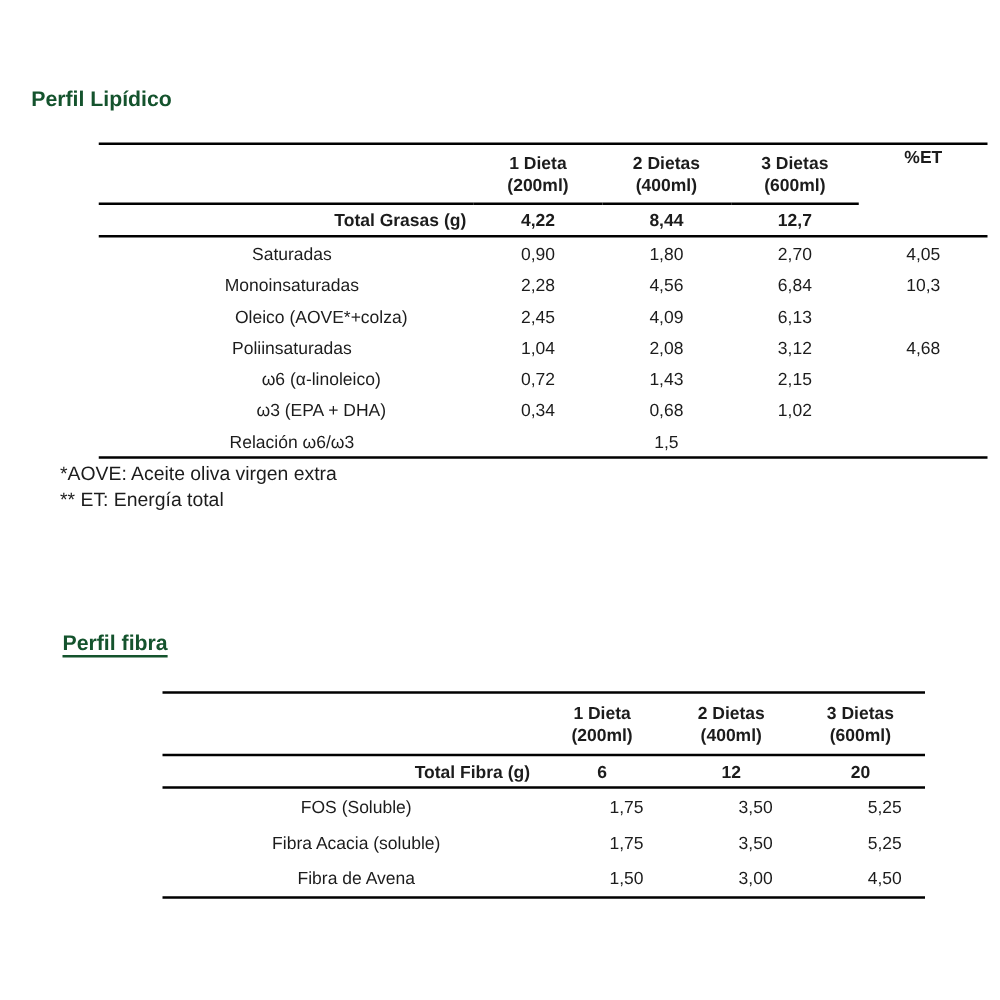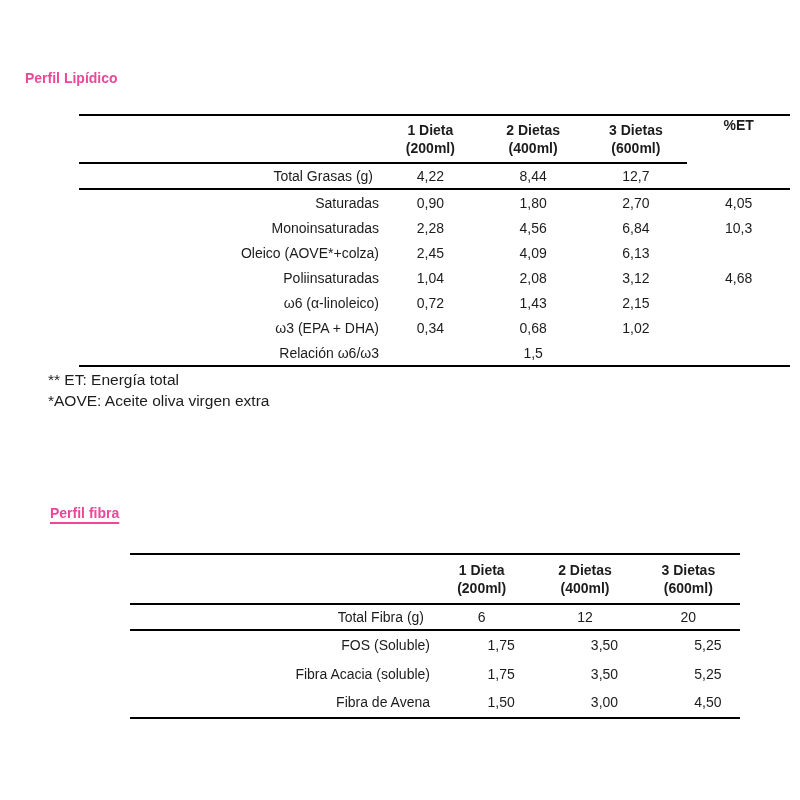--- a/index.html
+++ b/index.html
@@ -7,23 +7,23 @@
     position: relative;
     width: 800px;
     height: 800px;
     background: #ffffff;
     font-family: "Liberation Sans", sans-serif;
     color: #1c1c1c;
     overflow: hidden;
   }
   .section-title {
     position: absolute;
-    font-size: 14px;
+    font-size: 17px;
     font-weight: bold;
-    color: #ec4899;
+    color: #14532d;
     white-space: nowrap;
   }
   .lipid-title { left: 25px; top: 70px; }
   .fiber-title {
     left: 50px; top: 505px;
     text-decoration: underline;
     text-underline-offset: 4px;
     text-decoration-thickness: 2px;
   }
 
@@ -43,26 +43,26 @@
   .hdr-row { height: 48px; align-items: stretch; }
   .hdr-cell {
     display: flex; flex-direction: column;
     justify-content: center; align-items: center;
     font-weight: bold; line-height: 1.32;
   }
   .lipid-tbl .hdr-underline { border-bottom: 2px solid #000; }
   .fiber-tbl .hdr-row { border-bottom: 2px solid #000; }
   .et-hdr { justify-content: flex-start; padding-bottom: 6px; }
 
-  .total-row { height: 24px; border-bottom: 2px solid #000; font-weight: normal; }
+  .total-row { height: 24px; border-bottom: 2px solid #000; font-weight: bold; }
   .data-row { height: 25px; }
   .fiber-tbl .data-row { height: 28.5px; gap: 39px; }
 
   .label-cell { text-align: right; padding-right: 6px; }
-  .rowlabel-cell { text-align: right; padding-left: 9px; }
+  .rowlabel-cell { text-align: center; padding-left: 9px; }
   .fiber-tbl .rowlabel-cell { padding-left: 10px; }
   .indent { padding-left: 56px; }
   .val-cell { text-align: center; }
 
   .footnotes {
     position: absolute;
     left: 48px; top: 369px;
     font-size: 15.5px; line-height: 21px;
     color: #1c1c1c;
   }
@@ -153,22 +153,22 @@
     <div class="row data-row">
       <div class="rowlabel-cell">Relación ω6/ω3</div>
       <div class="val-cell"></div>
       <div class="val-cell">1,5</div>
       <div class="val-cell"></div>
       <div class="val-cell"></div>
     </div>
   </div>
 
   <div class="footnotes">
+    <div>*AOVE: Aceite oliva virgen extra</div>
     <div>** ET: Energía total</div>
-    <div>*AOVE: Aceite oliva virgen extra</div>
   </div>
 
   <div class="section-title fiber-title">Perfil fibra</div>
 
   <div class="tbl fiber-tbl">
     <div class="row hdr-row">
       <div class="hdr-cell"></div>
       <div class="hdr-cell">
         <span>1 Dieta</span>
         <span>(200ml)</span>

